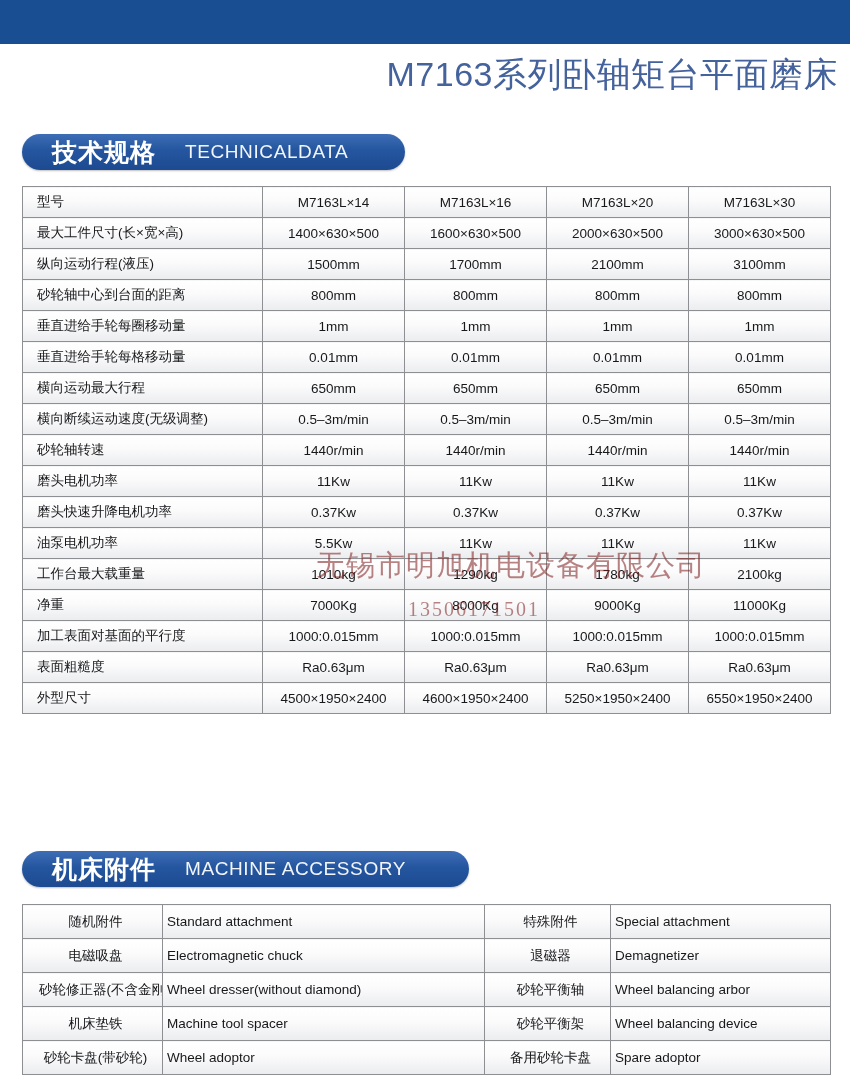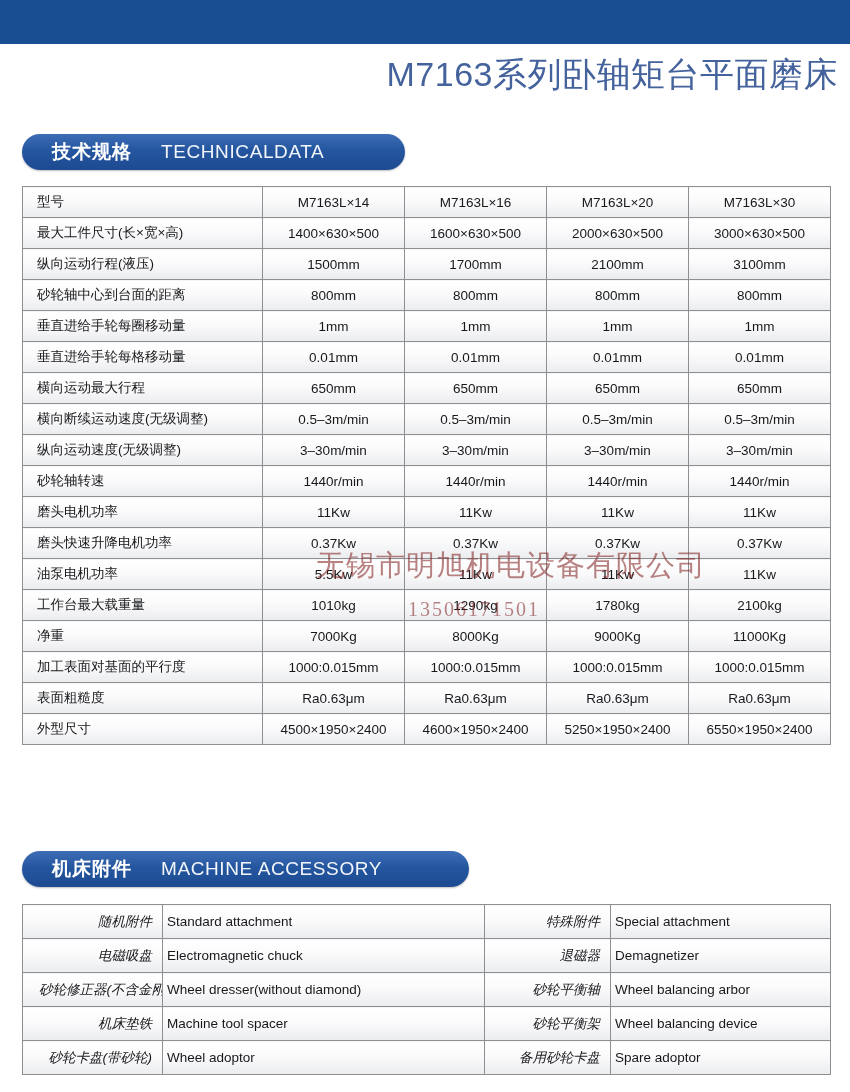--- a/index.html
+++ b/index.html
@@ -46,21 +46,21 @@
     background: linear-gradient(180deg,#3d6db5 0%, #24569f 45%, #1d4a91 100%);
     box-shadow: 0 1px 2px rgba(0,0,0,.25);
     display: flex;
     align-items: center;
     padding: 0 26px 0 30px;
     box-sizing: border-box;
     white-space: nowrap;
   }
   .pill .cn {
     color: #ffffff;
-    font-size: 19px;
+    font-size: 25px;
     font-weight: bold;
     letter-spacing: 1px;
   }
   .pill .en {
     color: #f2f5fa;
     font-size: 19px;
     margin-left: 29px;
     letter-spacing: .6px;
   }
   #pill-tech { left: 22px; top: 134px; width: 383px; }
@@ -98,24 +98,23 @@
     width: 240px;
     padding-left: 14px;
     font-size: 13.5px;
   }
   #spec-table td.val {
     text-align: center;
     width: 142px;
   }
 
   #acc-table td.ac-cn {
-    text-align: right;
+    text-align: center;
     padding-left: 16px;
     font-size: 13.5px;
-    font-style: italic;
   }
   #acc-table td.ac-en {
     text-align: left;
     padding-left: 4px;
     font-size: 13.5px;
     border-left: none;
   }
   #acc-table td.c1 { width: 140px; }
   #acc-table td.c2 { width: 322px; border-right: 1px solid #8d8f93; }
   #acc-table td.c3 { width: 126px; }
@@ -207,27 +206,20 @@
         <td class="val">650mm</td>
       </tr>
       <tr>
         <td class="label">横向断续运动速度(无级调整)</td>
         <td class="val">0.5–3m/min</td>
         <td class="val">0.5–3m/min</td>
         <td class="val">0.5–3m/min</td>
         <td class="val">0.5–3m/min</td>
       </tr>
       <tr>
-        <td class="label">纵向运动速度(无级调整)</td>
-        <td class="val">3–30m/min</td>
-        <td class="val">3–30m/min</td>
-        <td class="val">3–30m/min</td>
-        <td class="val">3–30m/min</td>
-      </tr>
-      <tr>
         <td class="label">砂轮轴转速</td>
         <td class="val">1440r/min</td>
         <td class="val">1440r/min</td>
         <td class="val">1440r/min</td>
         <td class="val">1440r/min</td>
       </tr>
       <tr>
         <td class="label">磨头电机功率</td>
         <td class="val">11Kw</td>
         <td class="val">11Kw</td>

